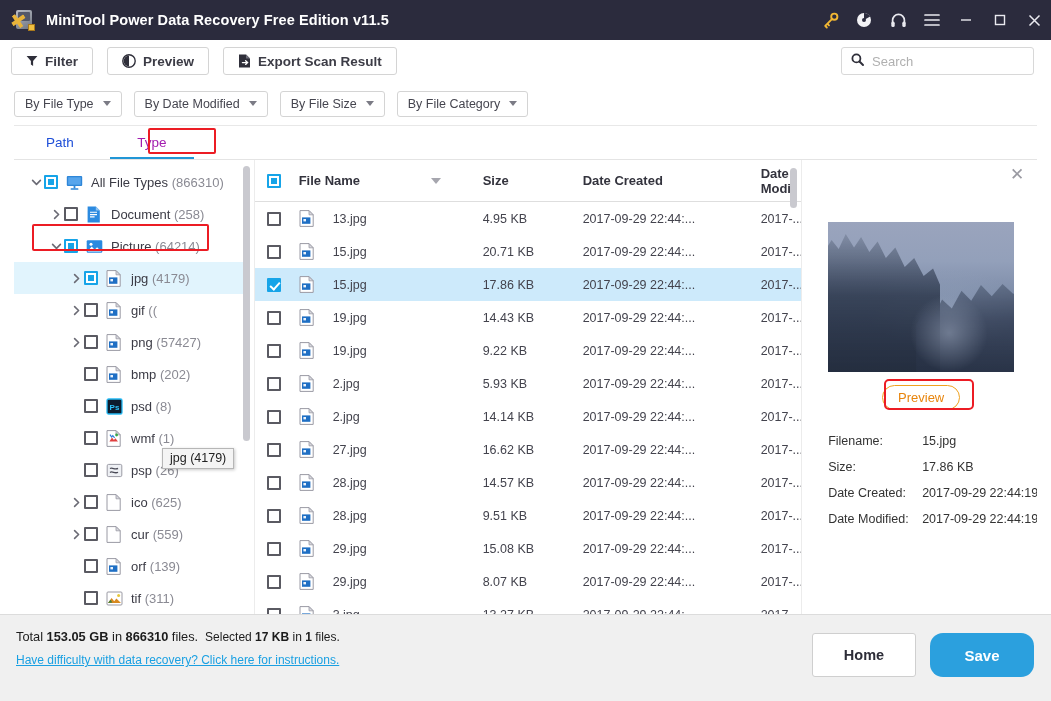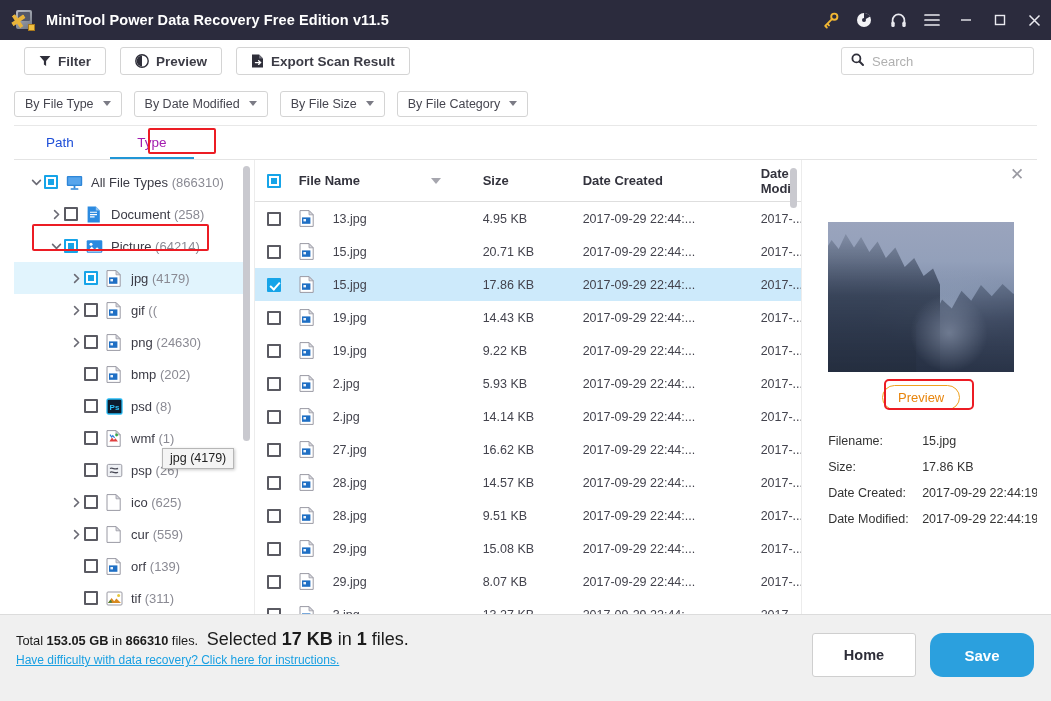--- a/index.html
+++ b/index.html
@@ -61,21 +61,21 @@
     position: absolute; left: 0; top: 40px; width: 1051px; height: 42px;
     background: #ffffff;
     display: flex; align-items: center;
   }
   .tool-btn {
     height: 28px; border: 1px solid #d4d4d4; border-radius: 3px;
     background: #fff; display: flex; align-items: center; gap: 7px;
     padding: 0 14px; margin-left: 14px; cursor: pointer;
     font-size: 13.5px; font-weight: bold; color: #3c3c46;
   }
-  .tool-btn:first-child { margin-left: 24px; }
+  .tool-btn:first-child { margin-left: 11px; }
   .tool-btn svg { display:block; flex: 0 0 auto; }
   .search-wrap {
     margin-left: auto; margin-right: 17px;
     width: 193px; height: 28px;
     border: 1px solid #d8d8d8; border-radius: 3px;
     display: flex; align-items: center; padding: 0 9px; gap: 8px;
     background: #fff;
   }
   .search-wrap input {
     border: 0; outline: 0; font-size: 13px; color: #444;
@@ -248,21 +248,21 @@
   
   .footer {
     position: absolute; left: 0; top: 614px; width: 1051px; height: 87px;
     background: #f0f0f0; border-top: 1px solid #dcdcdc;
   }
   .status {
     position: absolute; left: 16px; top: 14px;
     font-size: 12.8px; color: #1c1c1c;
   }
   .status b { font-weight: bold; }
-  .status .sel-lbl { font-size: 18px; }
+  .status .sel-lbl { font-size: 12px; }
   .helplink {
     position: absolute; left: 16px; top: 38px;
     font-size: 12px; color: #1aa0e2; text-decoration: underline; cursor: pointer;
   }
   .fbtns {
     position: absolute; right: 17px; top: 18px; display: flex; align-items: center; gap: 14px;
   }
   .btn-home {
     width: 104px; height: 44px; border: 1px solid #cfcfcf; border-radius: 3px;
     background: #fff; color: #2d2d38; font-size: 14.5px; font-weight: bold;
@@ -479,21 +479,21 @@
                 <path d="M3.6 1.6L7.6 5.5 3.6 9.4" stroke="#6a6a74" stroke-width="1.6" fill="none" stroke-linecap="round" stroke-linejoin="round"></path>
               </svg>
             </span>
             <span class="cbx"></span>
             <span class="ficon"><svg width="17" height="17" viewBox="0 0 17 17">
                 <path d="M1 0.6h9l4.2 4.2V16.4H1z" fill="#fff" stroke="#9a9aa4" stroke-width="1"></path>
                 <path d="M10 0.6l4.2 4.2H10z" fill="#d8d8de" stroke="#9a9aa4" stroke-width=".8"></path>
                 <rect x="3" y="7.4" width="8.4" height="6.4" fill="#1f6fc4"></rect>
                 <rect x="4.4" y="9" width="2.6" height="2.4" fill="#eaf3fc"></rect>
               </svg></span>
-            <span class="tlabel"><span>png</span> <span class="cnt">(24630)</span></span>
+            <span class="tlabel"><span>png</span> <span class="cnt">(57427)</span></span>
           </div>
           <div class="tnode" style="padding-left: 54px;">
             <span class="arrow blank"></span>
             <span class="cbx"></span>
             <span class="ficon"><svg width="17" height="17" viewBox="0 0 17 17">
                 <path d="M1 0.6h9l4.2 4.2V16.4H1z" fill="#fff" stroke="#9a9aa4" stroke-width="1"></path>
                 <path d="M10 0.6l4.2 4.2H10z" fill="#d8d8de" stroke="#9a9aa4" stroke-width=".8"></path>
                 <rect x="3" y="7.4" width="8.4" height="6.4" fill="#1f6fc4"></rect>
                 <rect x="4.4" y="9" width="2.6" height="2.4" fill="#eaf3fc"></rect>
               </svg></span>

